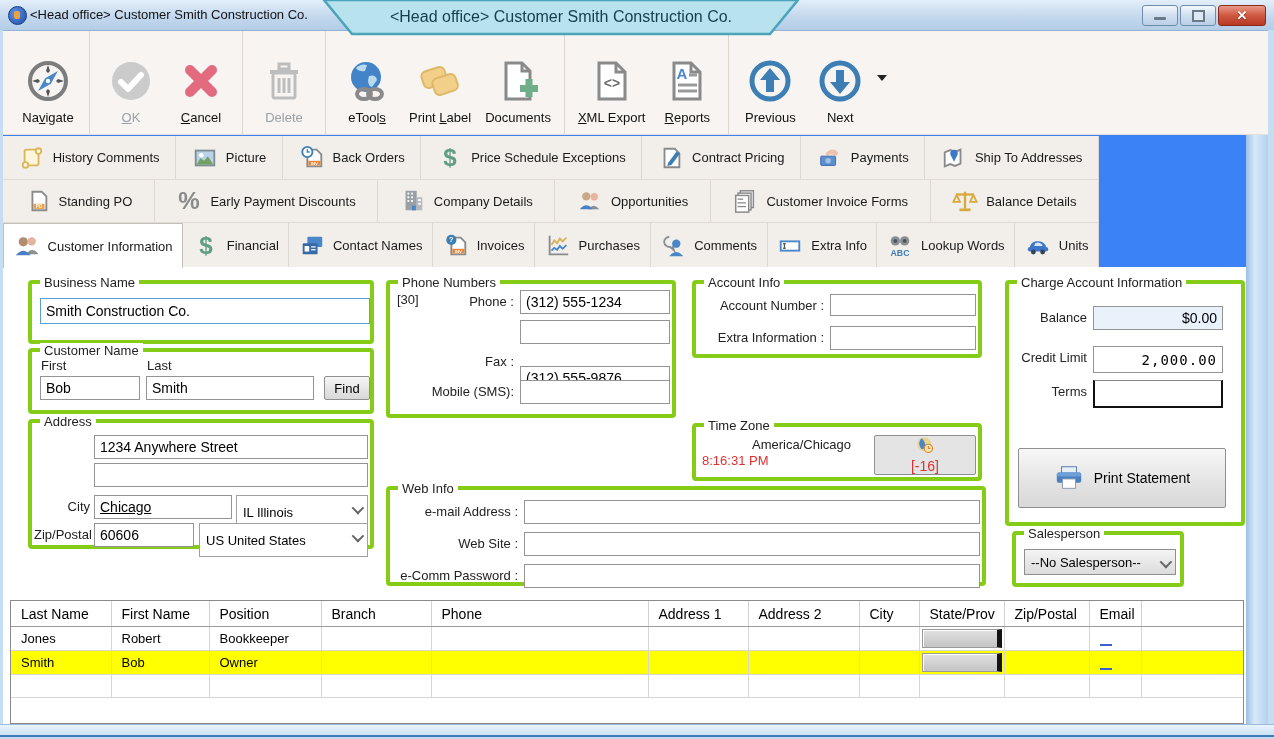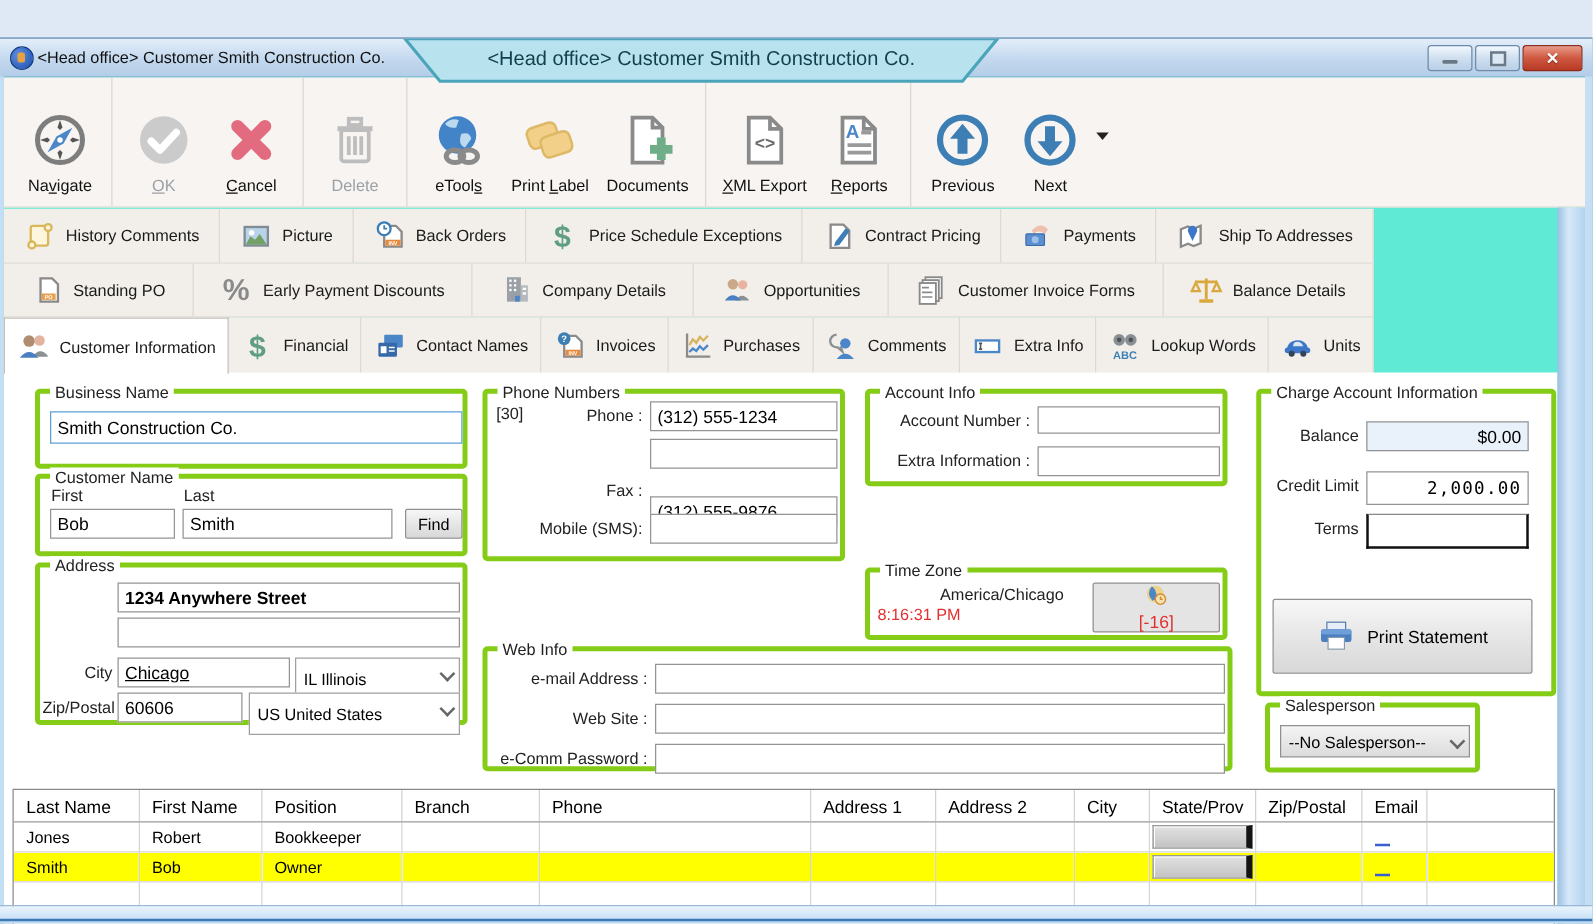--- a/index.html
+++ b/index.html
@@ -1,17 +1,17 @@
 <!DOCTYPE html>
 <html><head>
 <meta charset="utf-8">
 <style>
   html,body{margin:0;padding:0;}
   body{width:1274px;height:739px;font-family:"Liberation Sans",sans-serif;background:#dfe9f5;position:relative;overflow:hidden;}
-  .window{position:absolute;inset:0;background:#5eead4;outline:1px solid #4d78a6;margin-top:31px;}
+  .window{position:absolute;inset:0;background:#3b82f6;outline:1px solid #4d78a6;}
   
   .titlebar{position:absolute;left:0;top:0;right:0;height:30px;
     background:linear-gradient(#e4eefa,#c3d8ee 55%,#b4cde7);border-bottom:1px solid #93b2d3;}
   .app-icon{position:absolute;left:8px;top:6px;width:17px;height:17px;border-radius:50%;
     background:radial-gradient(circle at 35% 35%,#5f8fe0,#1d4fae);border:1px solid #123b80;}
   .app-icon::after{content:"";position:absolute;left:5px;top:4px;width:6px;height:8px;background:#e8a33f;border-radius:2px;}
   .title-text{position:absolute;left:30px;top:0;line-height:30px;font-size:13px;color:#111;white-space:nowrap;}
   .win-controls{position:absolute;right:8px;top:5px;display:flex;gap:2px;}
   .wbtn{width:34px;height:19px;border:1px solid #6f8cab;border-radius:3px;
     background:linear-gradient(#f3f8fd,#cfdff0 50%,#b9cfe6);display:flex;align-items:center;justify-content:center;}
@@ -468,21 +468,21 @@
       <div class="gb-label">Customer Name</div>
       <div class="flabel" style="left:9px;top:6px;">First</div>
       <div class="flabel" style="left:115px;top:6px;">Last</div>
       <input class="inp" style="left: 8px; top: 24px; width: 100px;" value="Bob">
       <input class="inp" style="left: 114px; top: 24px; width: 168px;" value="Smith">
       <div class="btn" style="left:292px;top:24px;width:46px;height:24px;">Find</div>
     </div>
 
     <div class="gb" style="left:25px;top:152px;width:346px;height:130px;">
       <div class="gb-label">Address</div>
-      <input class="inp" style="left: 62px; top: 12px; width: 274px; font-weight: bold;" value="1234 Anywhere Street">
+      <input class="inp" style="left: 62px; top: 12px; width: 274px;" value="1234 Anywhere Street">
       <input class="inp" style="left: 62px; top: 40px; width: 274px;" value="">
       <div class="flabel r" style="left:8px;top:76px;width:50px;">City</div>
       <input class="inp" style="left: 62px; top: 72px; width: 138px; text-decoration: underline;" value="Chicago">
       <div class="combo" style="left:204px;top:72px;width:132px;">
         <span>IL Illinois</span>
         <span class="chev"></span>
       </div>
       <div class="flabel r" style="left:2px;top:104px;width:56px;">Zip/Postal</div>
       <input class="inp" style="left: 62px; top: 100px; width: 100px;" value="60606">
       <div class="combo" style="left:167px;top:100px;width:169px;">

